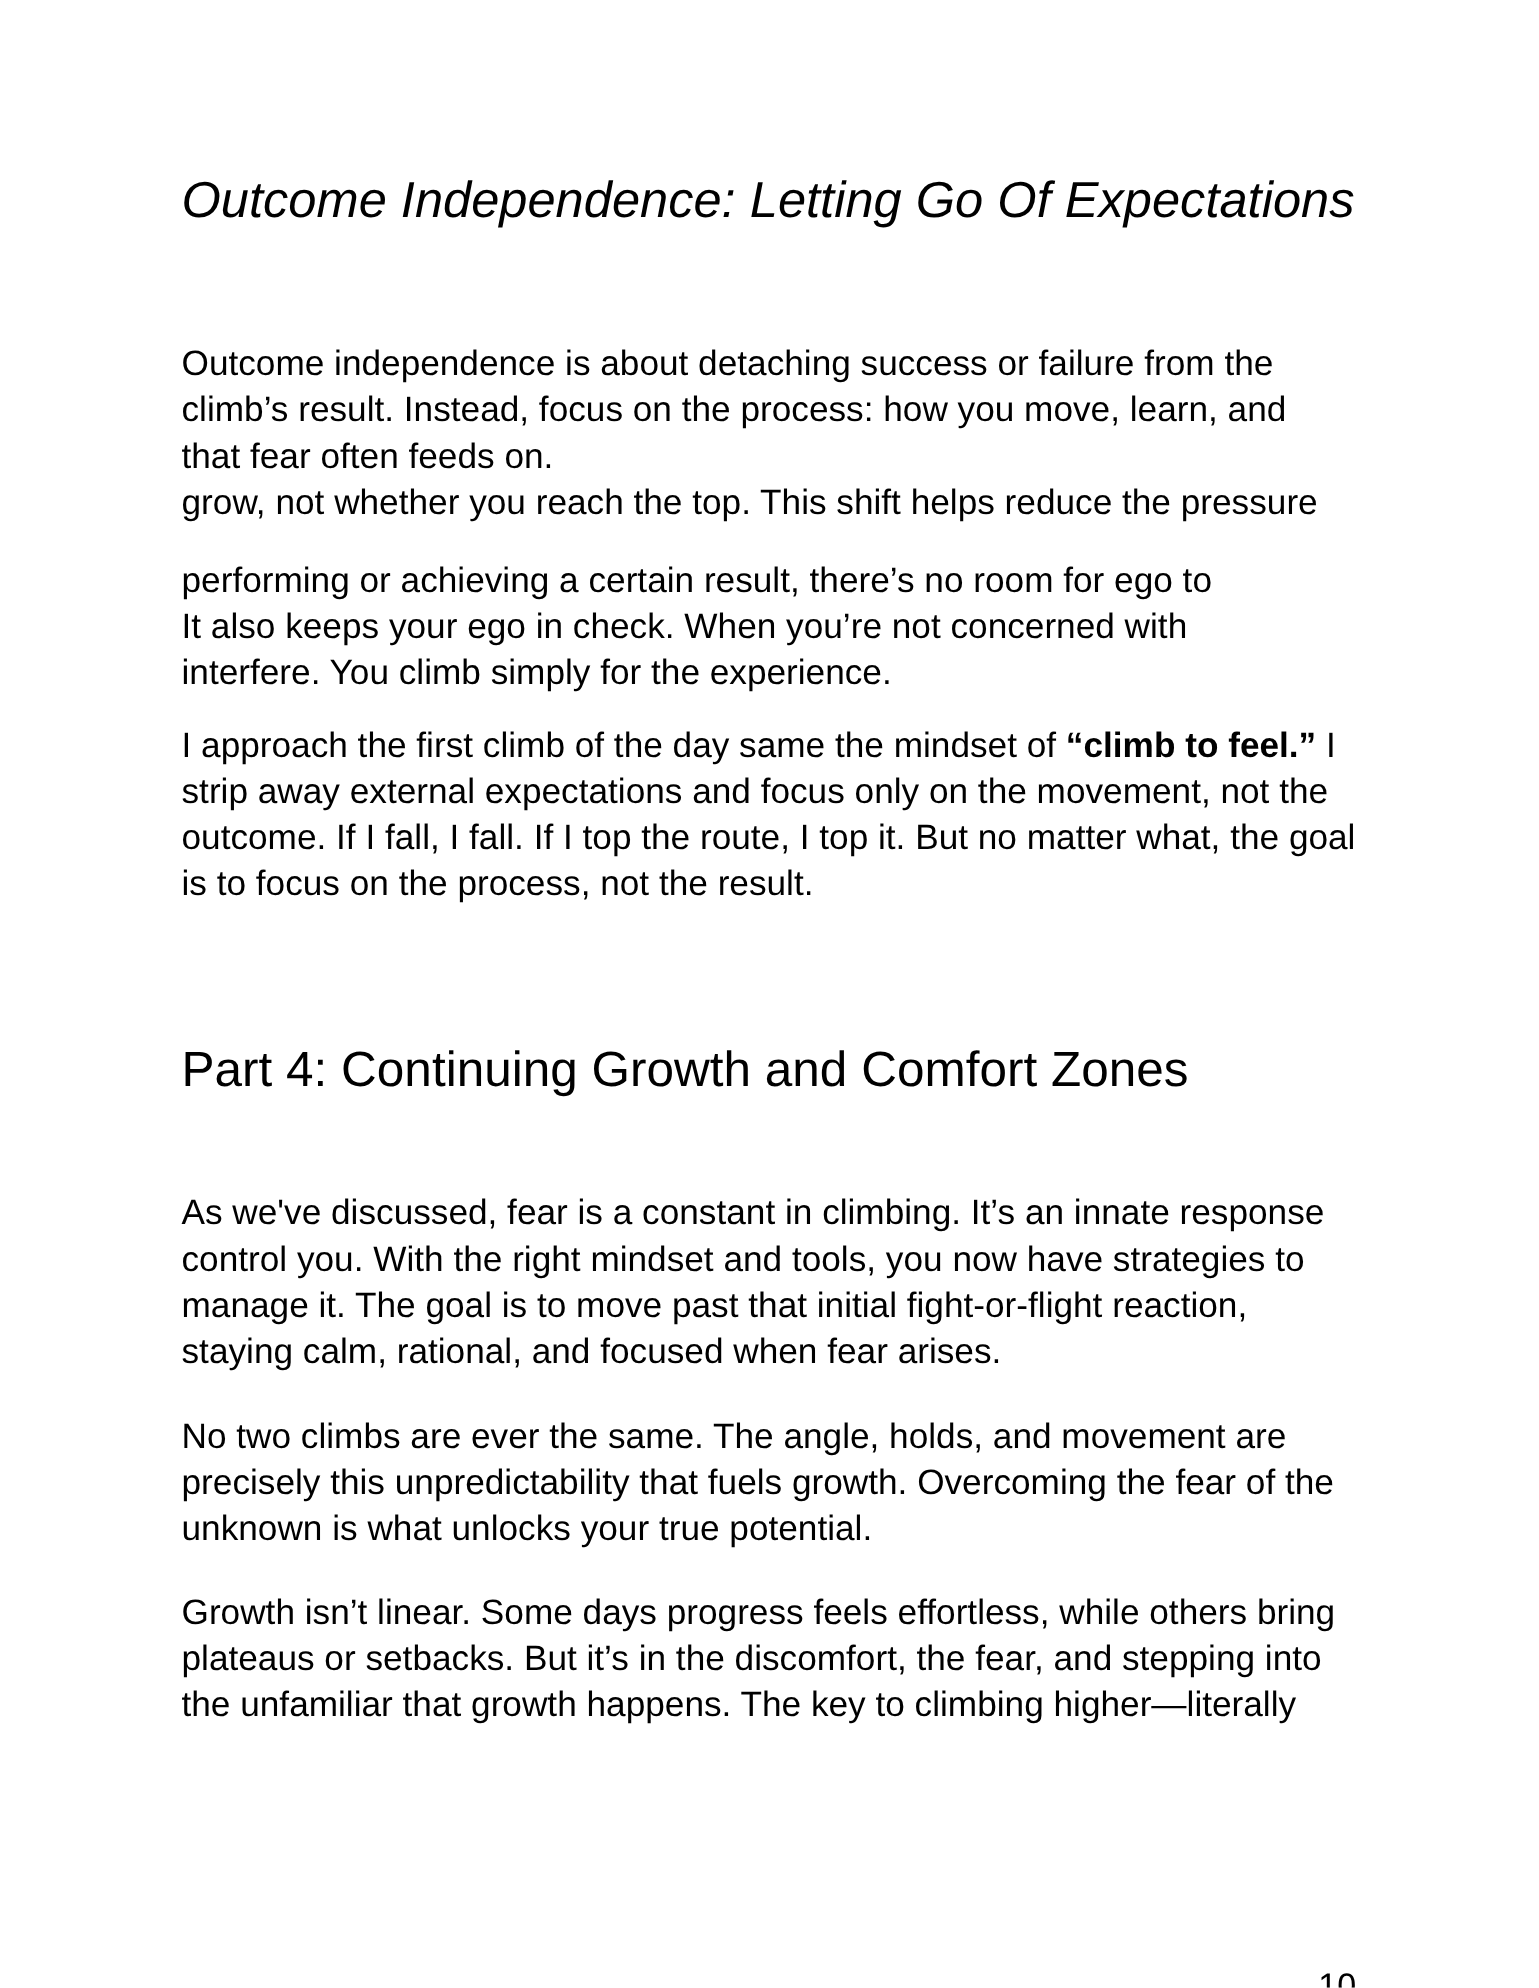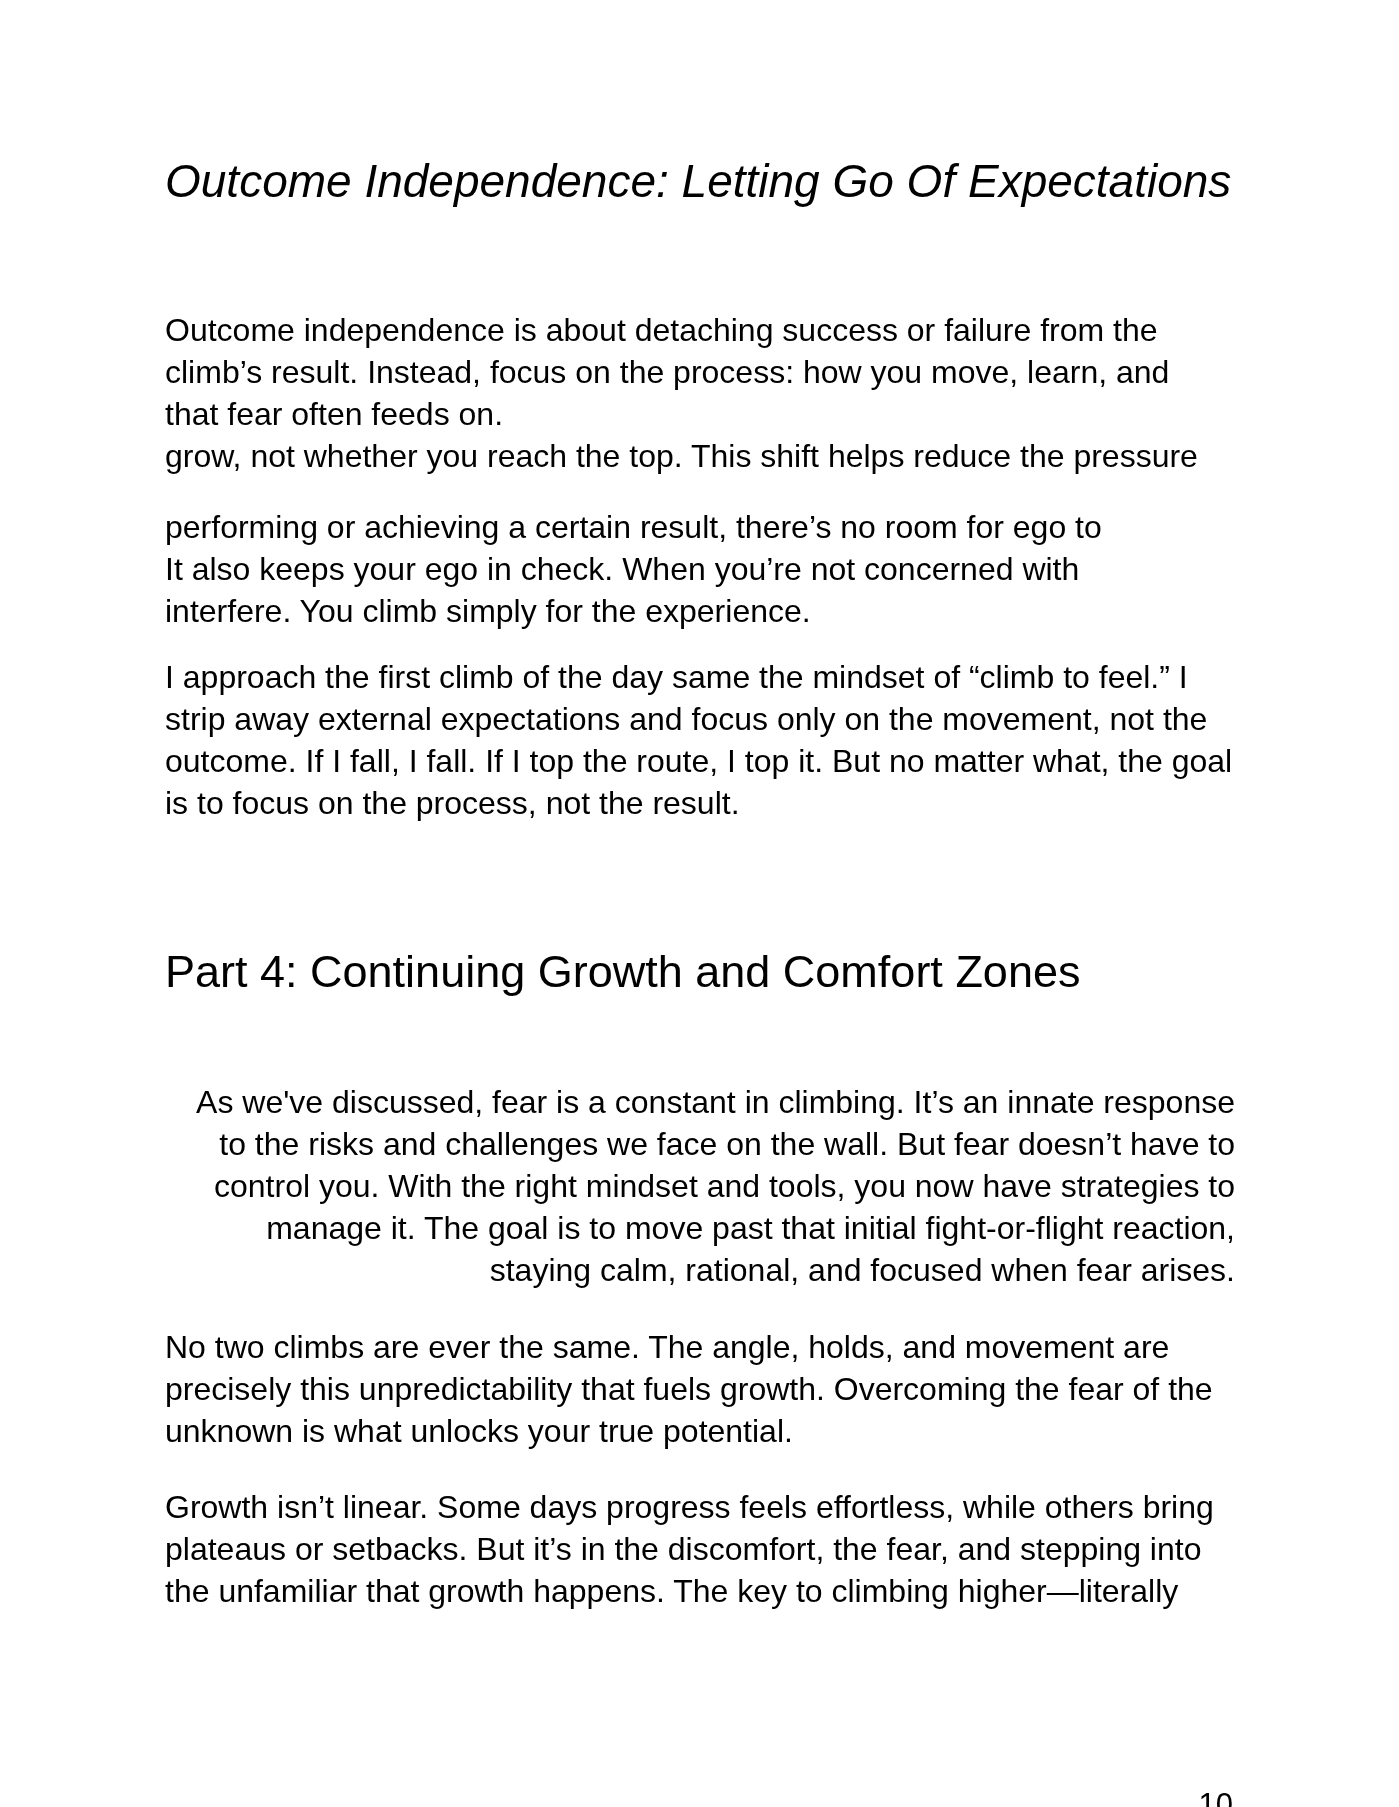--- a/index.html
+++ b/index.html
@@ -20,21 +20,21 @@
     position: absolute;
     left: 165px;
     top: 0;
     width: 1070px;
     display: flex;
     flex-direction: column;
     align-items: flex-start;
   }
   .doc-block { width: 100%; }
   .line { white-space: pre; }
-  .bold { font-weight: 400; }
+  .bold { font-weight: 700; }
 
   .block-title {
     font-size: 46px;
     line-height: 55px;
     font-style: italic;
     font-weight: 400;
   }
   .block-heading {
     font-size: 45px;
     line-height: 54px;
@@ -43,21 +43,21 @@
   .block-paragraph {
     font-size: 32px;
     line-height: 42px;
   }
 
   [data-name="document-title"]  { margin-top: 154px; }
   [data-name="paragraph-1"]     { margin-top: 100px; }
   [data-name="paragraph-2"]     { margin-top: 29px; }
   [data-name="paragraph-3"]     { margin-top: 24px; }
   [data-name="heading-part-4"]  { margin-top: 121px; }
-  [data-name="paragraph-4"]     { margin-top: 82px; text-align: right; }
+  [data-name="paragraph-4"]     { margin-top: 82px; }
   [data-name="paragraph-5"]     { margin-top: 35px; }
   [data-name="paragraph-6"]     { margin-top: 34px; }
 
   .page-number {
     position: absolute;
     top: 1787px;
     right: 166px;
     font-size: 31px;
     line-height: 36px;
     text-align: right;
@@ -87,21 +87,20 @@
         <div class="line" data-name="text-line"><span data-name="text-segment">I approach the first climb of the day same the mindset of </span><span class="bold" data-name="bold-emphasis">“climb to feel.”</span><span data-name="text-segment"> I</span></div>
         <div class="line" data-name="text-line"><span data-name="text-segment">strip away external expectations and focus only on the movement, not the</span></div>
         <div class="line" data-name="text-line"><span data-name="text-segment">outcome. If I fall, I fall. If I top the route, I top it. But no matter what, the goal</span></div>
         <div class="line" data-name="text-line"><span data-name="text-segment">is to focus on the process, not the result.</span></div>
       </div>
       <div class="doc-block block-heading" data-name="heading-part-4">
         <div class="line" data-name="text-line"><span data-name="text-segment">Part 4: Continuing Growth and Comfort Zones</span></div>
       </div>
       <div class="doc-block block-paragraph" data-name="paragraph-4">
         <div class="line" data-name="text-line"><span data-name="text-segment">As we've discussed, fear is a constant in climbing. It’s an innate response</span></div>
-        <div class="line" data-name="text-line"><span data-name="text-segment">to the risks and challenges we face on the wall. But fear doesn’t have to</span></div>
         <div class="line" data-name="text-line"><span data-name="text-segment">control you. With the right mindset and tools, you now have strategies to</span></div>
         <div class="line" data-name="text-line"><span data-name="text-segment">manage it. The goal is to move past that initial fight-or-flight reaction,</span></div>
         <div class="line" data-name="text-line"><span data-name="text-segment">staying calm, rational, and focused when fear arises.</span></div>
       </div>
       <div class="doc-block block-paragraph" data-name="paragraph-5">
         <div class="line" data-name="text-line"><span data-name="text-segment">No two climbs are ever the same. The angle, holds, and movement are</span></div>
         <div class="line" data-name="text-line"><span data-name="text-segment">precisely this unpredictability that fuels growth. Overcoming the fear of the</span></div>
         <div class="line" data-name="text-line"><span data-name="text-segment">unknown is what unlocks your true potential.</span></div>
       </div>
       <div class="doc-block block-paragraph" data-name="paragraph-6">

